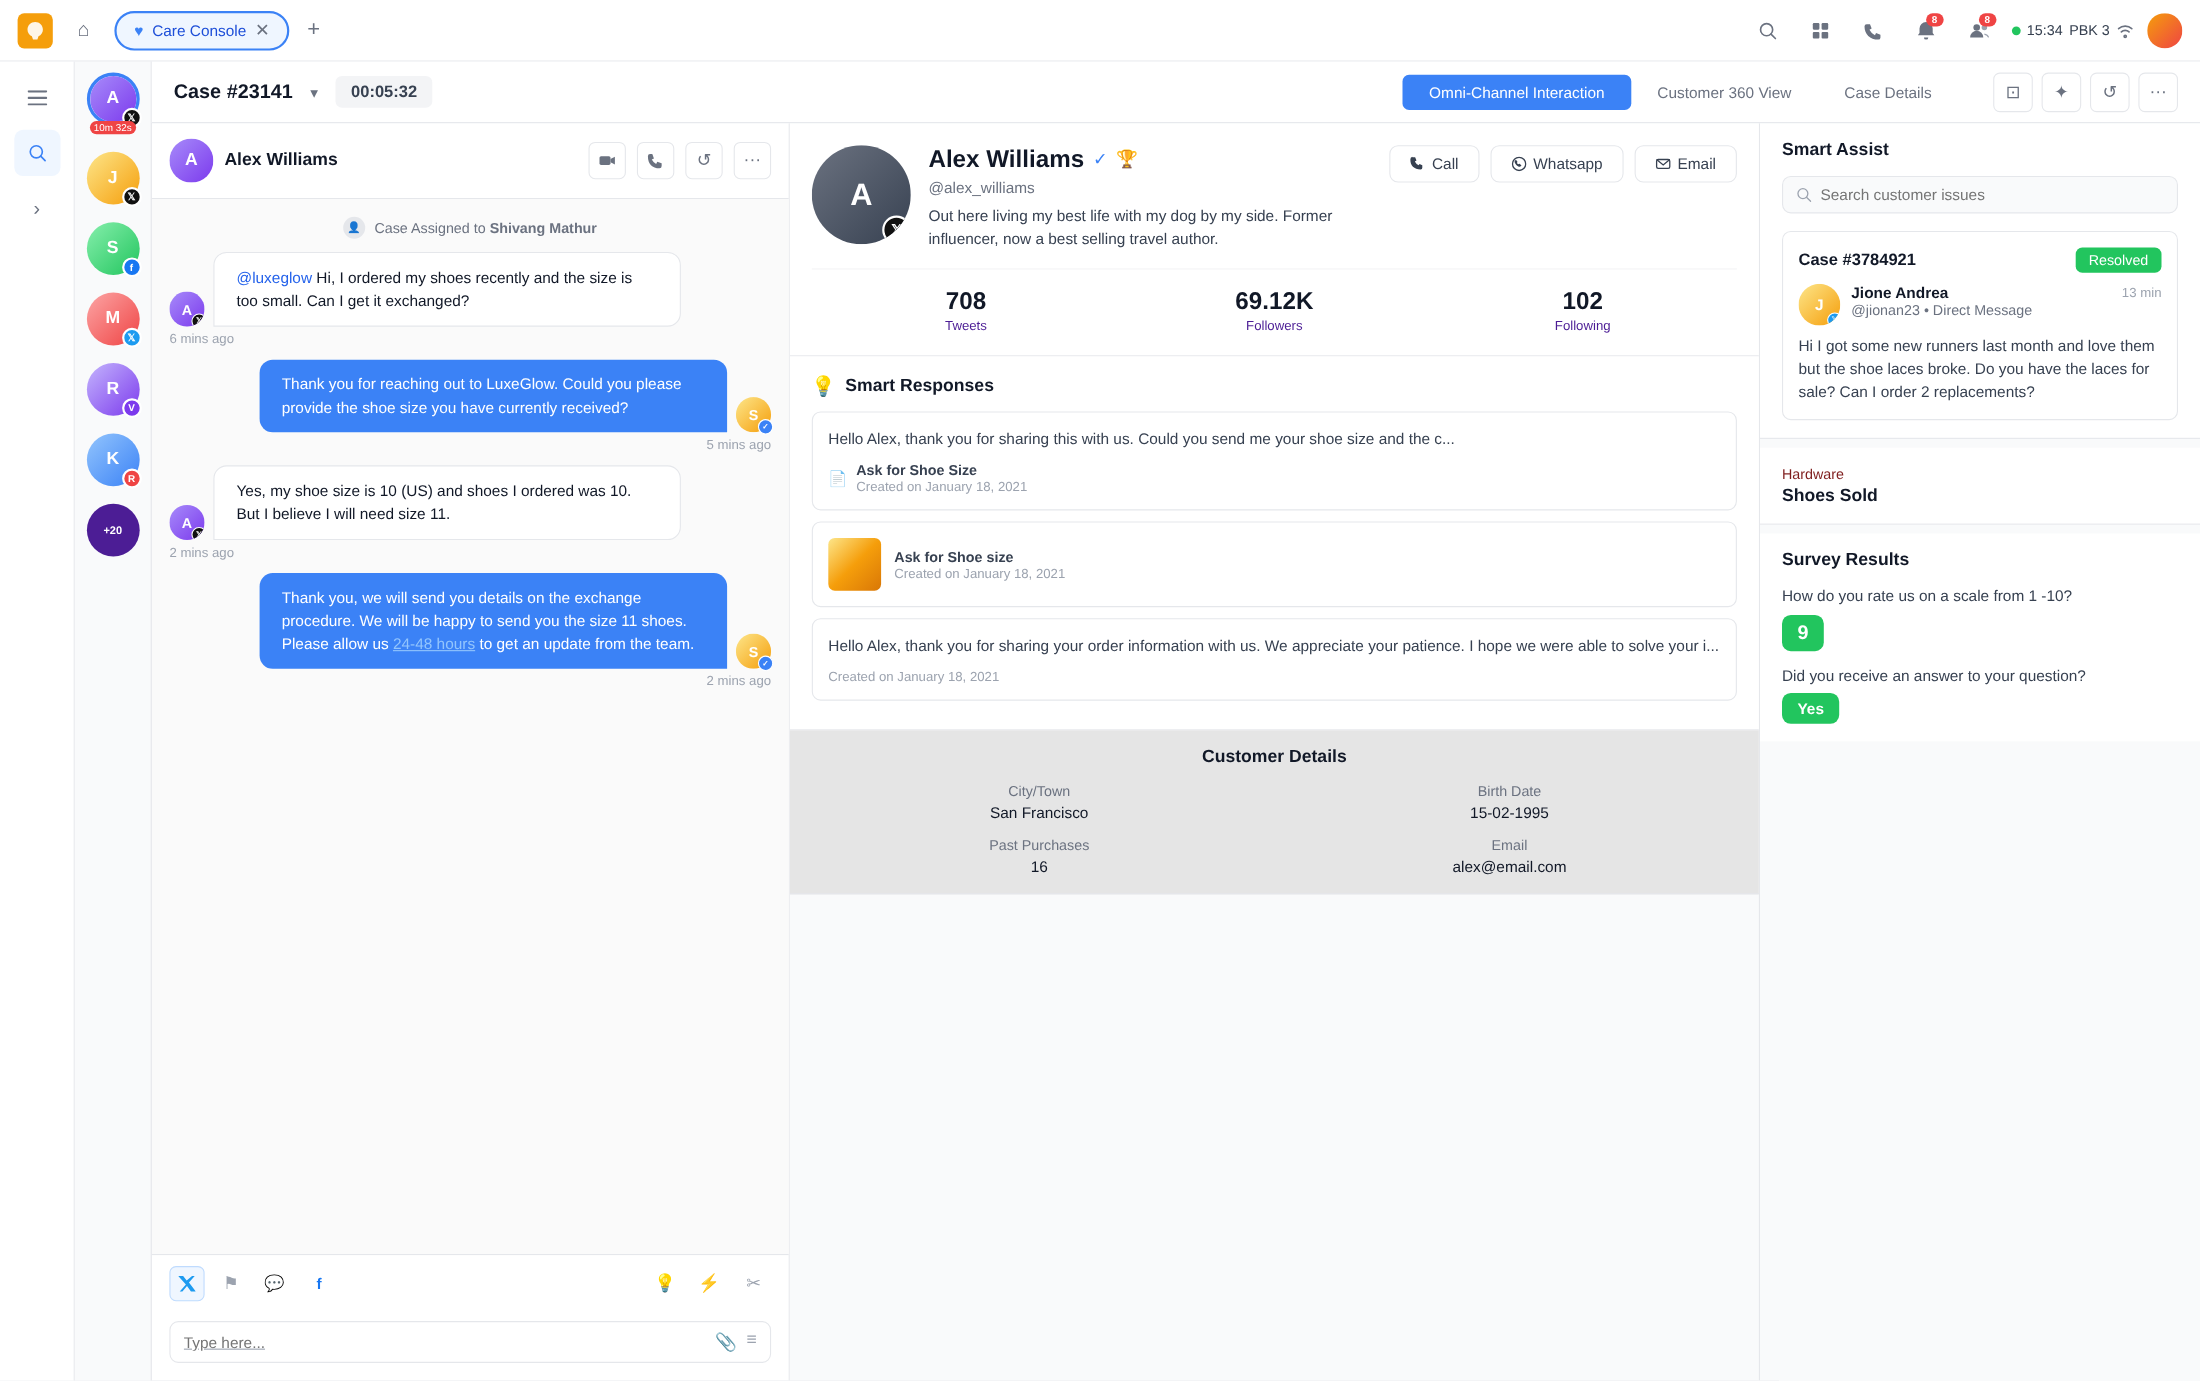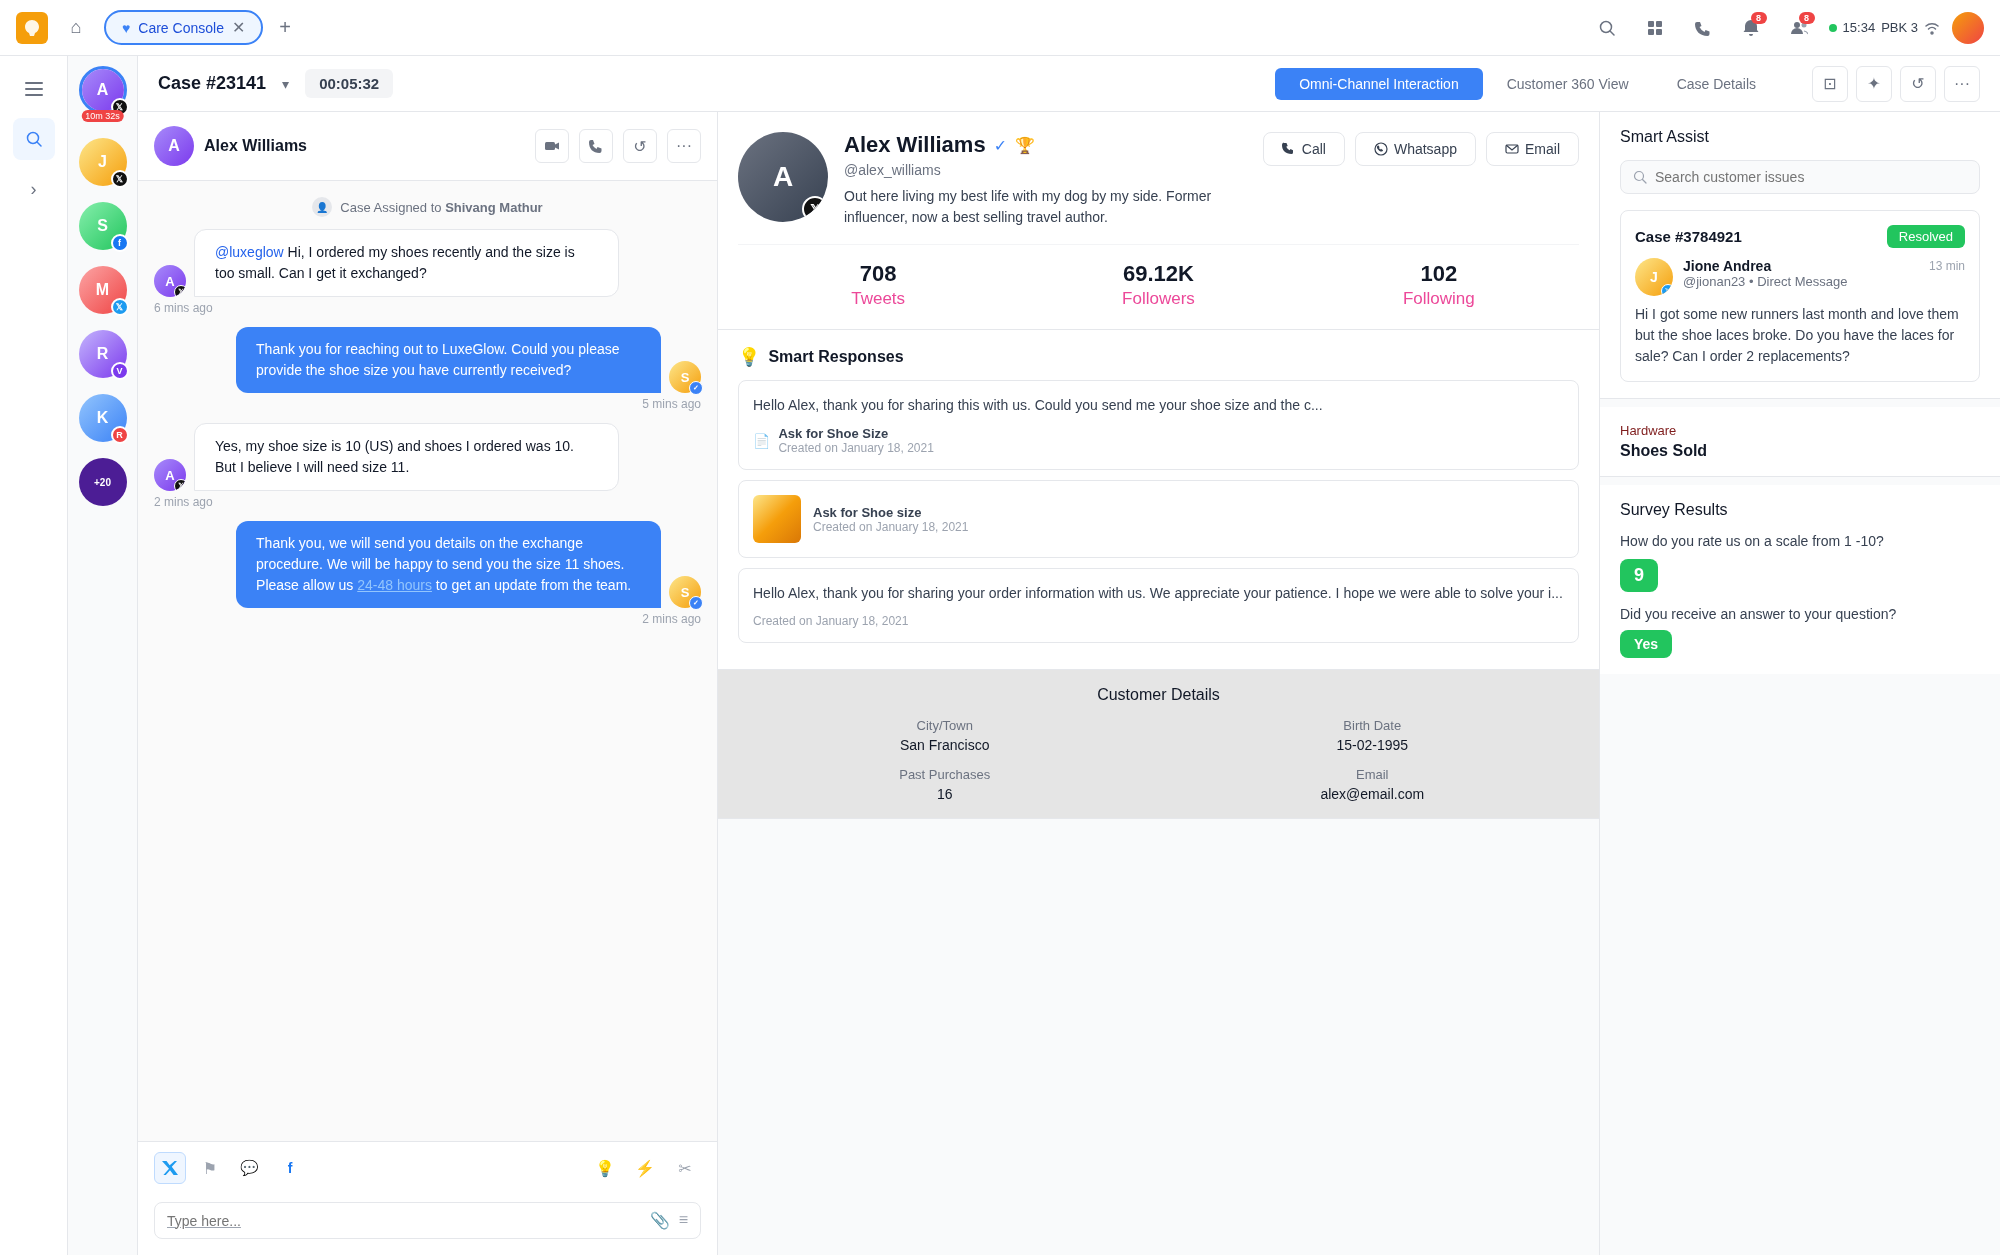--- a/index.html
+++ b/index.html
@@ -98,37 +98,37 @@
     .profile-name { font-size: 22px; font-weight: 700; color: #111827; }
     .profile-verified { color: #3b82f6; font-size: 16px; }
     .profile-trophy { font-size: 16px; }
     .profile-handle { color: #6b7280; font-size: 14px; margin-bottom: 8px; }
     .profile-bio { font-size: 14px; color: #374151; line-height: 1.5; }
     .profile-actions { display: flex; gap: 10px; margin-left: auto; }
     .profile-action-btn { display: flex; align-items: center; gap: 6px; padding: 8px 18px; border: 1px solid #e5e7eb; border-radius: 8px; font-size: 14px; color: #374151; cursor: pointer; background: #fff; font-weight: 500; }
     .profile-stats { display: grid; grid-template-columns: 1fr 1fr 1fr; gap: 0; margin-top: 16px; border-top: 1px solid #f3f4f6; padding-top: 16px; }
     .profile-stat { text-align: center; }
     .profile-stat-num { font-size: 22px; font-weight: 700; color: #111827; }
-    .profile-stat-label { font-size: 17px; color: #ec4899; margin-top: 2px; }
+    .profile-stat-label { font-size: 12px; color: #4c1d95; margin-top: 2px; }
 
     
     .smart-section { background: #fff; margin: 0; border-bottom: 1px solid #e5e7eb; padding: 16px 20px; }
     .smart-header { display: flex; align-items: center; gap: 8px; font-size: 16px; font-weight: 600; color: #111827; margin-bottom: 12px; }
     .smart-icon { font-size: 18px; }
     .smart-card { border: 1px solid #e5e7eb; border-radius: 8px; padding: 14px; margin-bottom: 10px; cursor: pointer; }
     .smart-card-text { font-size: 14px; color: #374151; line-height: 1.5; margin-bottom: 10px; }
     .smart-card-footer { display: flex; align-items: center; gap: 8px; }
     .smart-card-icon { color: #6b7280; font-size: 14px; }
     .smart-card-title { font-size: 13px; font-weight: 600; color: #374151; }
     .smart-card-date { font-size: 12px; color: #9ca3af; }
     .smart-card-thumb { width: 48px; height: 48px; border-radius: 6px; background: #d1d5db; overflow: hidden; flex-shrink: 0; }
 
     
     .customer-details-section { background: #e5e5e5; padding: 16px 20px; border-bottom: 1px solid #e5e7eb; text-align: center; }
-    .section-title { font-size: 16px; font-weight: 400; color: #111827; margin-bottom: 14px; }
+    .section-title { font-size: 16px; font-weight: 700; color: #111827; margin-bottom: 14px; }
     .details-grid { display: grid; grid-template-columns: 1fr 1fr; gap: 14px; }
     .detail-item .detail-label { font-size: 13px; color: #6b7280; margin-bottom: 4px; }
     .detail-item .detail-value { font-size: 14px; color: #111827; font-weight: 500; }
 
     
     .right-panel { width: 400px; background: #f9fafb; flex-shrink: 0; overflow-y: auto; }
     .smart-assist-section { background: #fff; padding: 16px 20px; border-bottom: 1px solid #e5e7eb; }
     .search-box { display: flex; align-items: center; gap: 8px; border: 1px solid #e5e7eb; border-radius: 8px; padding: 8px 12px; background: #f9fafb; margin-bottom: 16px; }
     .search-icon { color: #9ca3af; font-size: 14px; }
     .search-input { border: none; outline: none; background: transparent; font-size: 14px; color: #9ca3af; flex: 1; }

